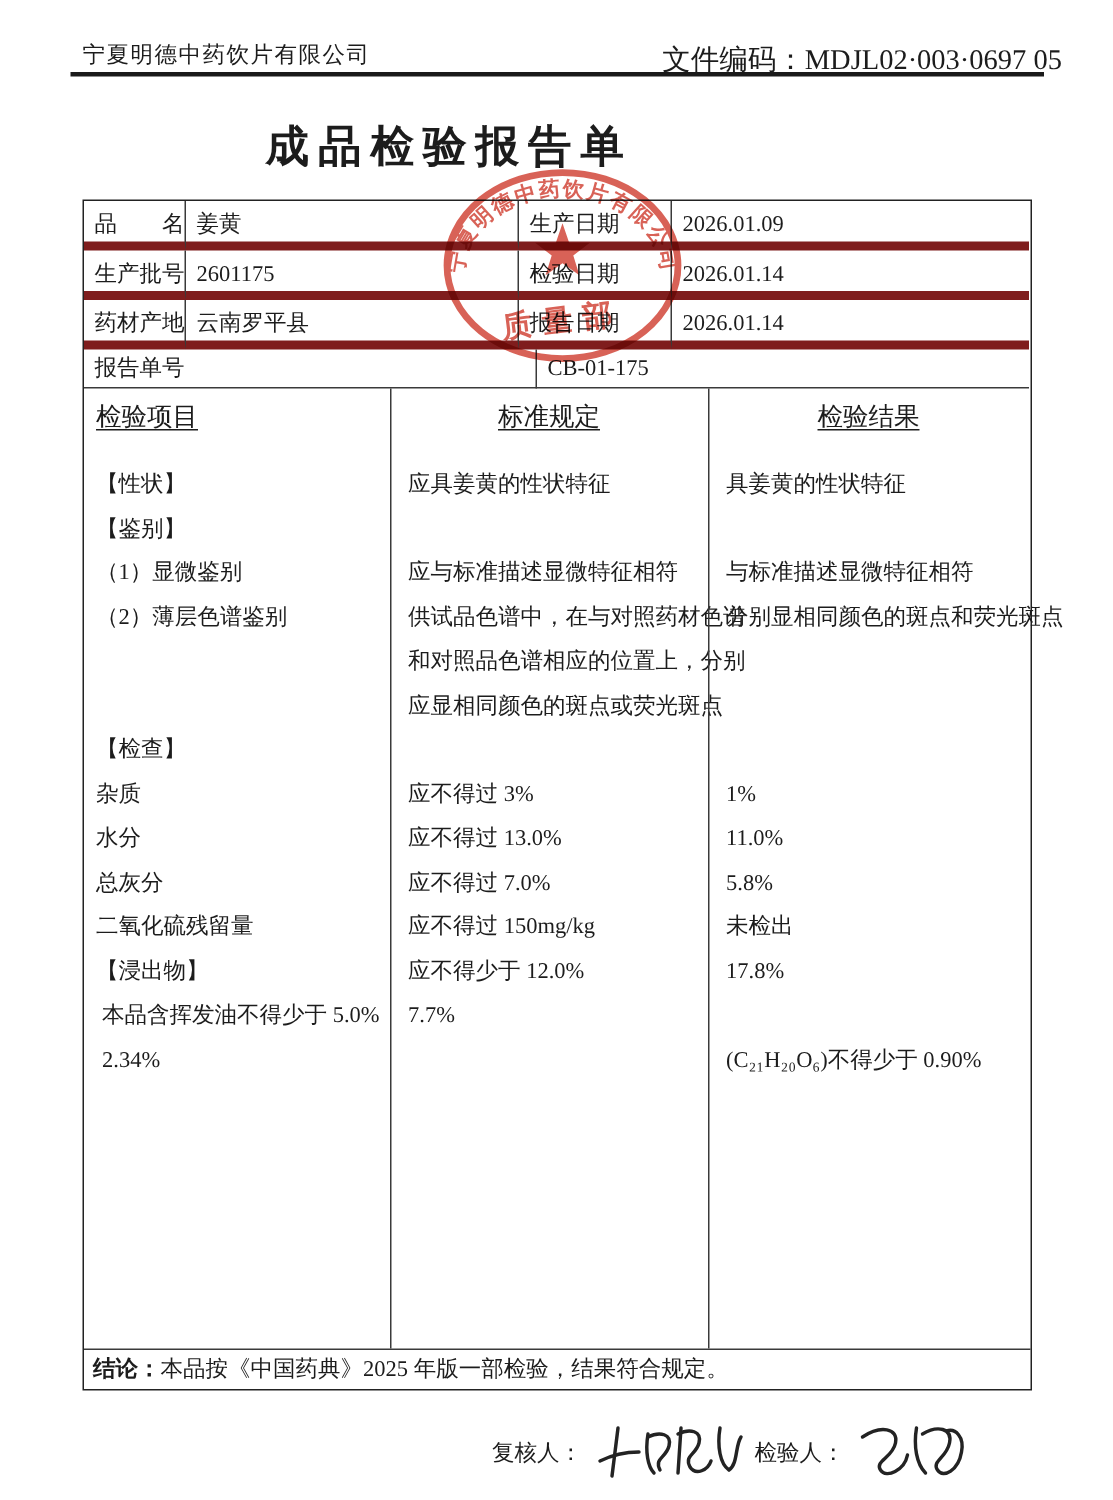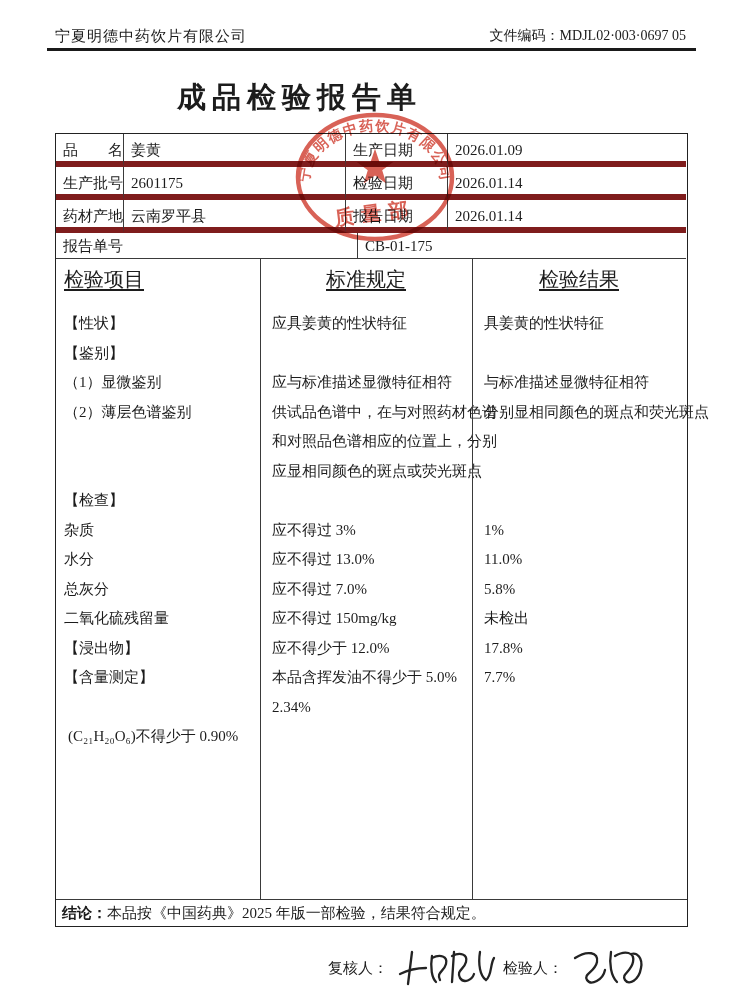--- a/index.html
+++ b/index.html
@@ -2,42 +2,42 @@
 <html><head>
 <meta charset="utf-8">
 <style>
   html,body{margin:0;padding:0;}
   body{
     width:742px;height:1000px;position:relative;background:#ffffff;
     font-family:"Liberation Serif","DejaVu Serif",serif;
     color:#1c1c1c;overflow:hidden;
   }
   .hdr-company{position:absolute;left:55px;top:27px;font-size:15px;letter-spacing:1px;}
-  .hdr-code{position:absolute;right:56px;top:27px;font-size:14px;}
+  .hdr-code{position:absolute;right:34px;top:27px;font-size:19px;}
   .hdr-rule{position:absolute;left:47px;top:48px;width:649px;height:3px;background:#1a1a1a;}
   .doc-title{position:absolute;left:0;top:78px;width:599px;text-align:center;
     font-size:29px;font-weight:bold;letter-spacing:6px;}
   .sheet{position:absolute;left:55px;top:133px;width:633px;border:1.5px solid #222;
     box-sizing:border-box;background:transparent;}
   
   .info-grid{display:grid;grid-template-columns:68px 222px 102px 238px;}
   .info-grid > div{height:33px;line-height:33px;font-size:15px;padding-left:7px;
     border-right:1px solid #3a3a3a;border-bottom:6px solid #7f1d1d;box-sizing:border-box;
     white-space:nowrap;overflow:visible;}
   .info-grid > div:nth-child(4n){border-right:none;}
   .info-row4{display:grid;grid-template-columns:302px 328px;}
   .info-row4 > div{height:26px;line-height:26px;font-size:15px;padding-left:7px;
     border-bottom:1px solid #3a3a3a;box-sizing:border-box;}
   .info-row4 > div:first-child{border-right:1px solid #3a3a3a;}
   
   .main-section{position:relative;height:640px;}
   .vline{position:absolute;top:0;bottom:0;width:1px;background:#3a3a3a;}
   .vline.v1{left:204px;} .vline.v2{left:416px;}
   .mt-header{display:flex;height:40px;align-items:flex-start;}
-  .mt-header > div{font-size:20px;padding-top:7px;box-sizing:border-box;}
+  .mt-header > div{font-size:17px;padding-top:7px;box-sizing:border-box;}
   .mt-header .h1{width:204px;padding-left:8px;}
   .mt-header .h2{width:212px;text-align:center;}
   .mt-header .h3{width:214px;text-align:center;}
   .mt-header span{text-decoration:underline;text-underline-offset:3px;}
   .mt-body{display:grid;grid-template-columns:204px 212px 214px;grid-auto-rows:29.5px;
     padding-top:10px;}
   .bcell{font-size:15px;line-height:29.5px;white-space:nowrap;overflow:visible;box-sizing:border-box;}
   .bcell.c0{padding-left:8px;}
   .bcell.c1{padding-left:12px;}
   .bcell.c2{padding-left:12px;}
@@ -123,21 +123,20 @@
         <div class="bcell c2">11.0%</div>
         <div class="bcell c0">总灰分</div>
         <div class="bcell c1">应不得过 7.0%</div>
         <div class="bcell c2">5.8%</div>
         <div class="bcell c0">二氧化硫残留量</div>
         <div class="bcell c1">应不得过 150mg/kg</div>
         <div class="bcell c2">未检出</div>
         <div class="bcell c0">【浸出物】</div>
         <div class="bcell c1">应不得少于 12.0%</div>
         <div class="bcell c2">17.8%</div>
-        <div class="bcell c0">【含量测定】</div>
         <div class="bcell c1">本品含挥发油不得少于 5.0%</div>
         <div class="bcell c2">7.7%</div>
         <div class="bcell c0"></div>
         <div class="bcell c2">2.34%</div>
         <div class="bcell c0"></div>
         <div class="bcell c1">(C₂₁H₂₀O₆)不得少于 0.90%</div>
         <div class="bcell c2"></div>
       </div>
 
   </div>

